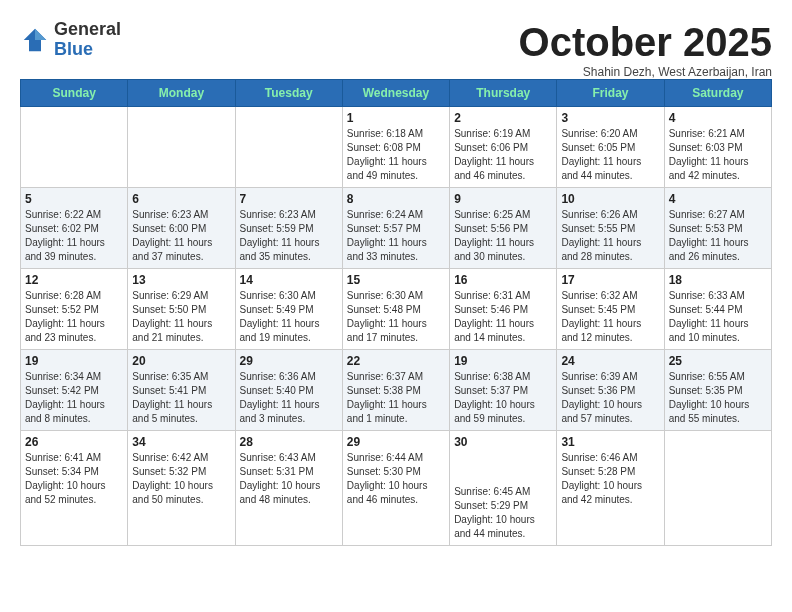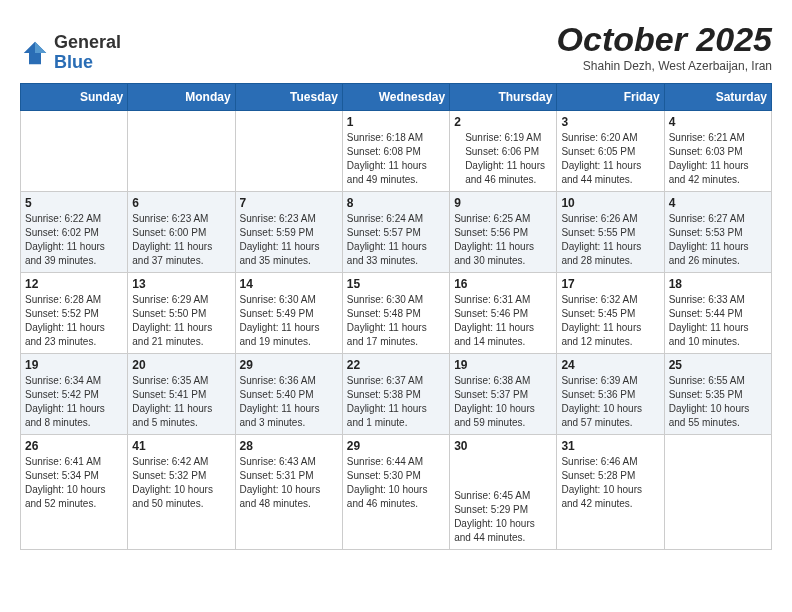--- a/index.html
+++ b/index.html
@@ -6,22 +6,21 @@
     body {
       font-family: Arial, sans-serif;
       background: #fff;
       width: 792px;
       min-height: 612px;
       padding: 20px;
     }
     .header {
       display: flex;
       justify-content: space-between;
-      align-items: flex-end;
-      margin-bottom: 10px;
+      align-items: flex-start;
     }
     .logo {
       display: flex;
       align-items: center;
     }
     .logo-text {
       display: flex;
       flex-direction: column;
       font-size: 18px;
       font-weight: bold;
@@ -31,40 +30,39 @@
     .logo-text .blue { color: #2a6db5; }
     .logo-icon {
       width: 30px;
       height: 30px;
       margin-right: 4px;
     }
     .title-block {
       text-align: right;
     }
     .title-block h1 {
-      font-size: 34px;
+      font-size: 40px;
       font-weight: bold;
       color: #222;
-      font-style: italic;
     }
     .title-block h2 {
       font-size: 12px;
       font-weight: normal;
       color: #444;
     }
     table {
       width: 100%;
       border-collapse: collapse;
       font-size: 11px;
     }
     thead tr th {
       background-color: #2a6db5;
-      color: #ffffff;
+      color: #86efac;
       padding: 6px 4px;
-      text-align: right;
+      text-align: center;
       font-size: 12px;
       font-weight: bold;
       border: 1px solid #1a5a9a;
     }
     tbody tr td {
       border: 1px solid #ccc;
       vertical-align: top;
       padding: 4px;
       width: 14.28%;
       min-height: 80px;
@@ -130,21 +128,21 @@
         <td class="empty-cell"></td>
         <td class="empty-cell"></td>
         <td>
           <span class="day-number">1</span>
           <div class="day-info" style="white-space: pre-line;">Sunrise: 6:18 AM
 Sunset: 6:08 PM
 Daylight: 11 hours and 49 minutes.</div>
         </td>
         <td>
           <span class="day-number">2</span>
-          <div class="day-info" style="white-space: pre-line; margin-left: 11px;">Sunrise: 6:19 AM
+          <div class="day-info" style="white-space: pre-line;">Sunrise: 6:19 AM
 Sunset: 6:06 PM
 Daylight: 11 hours and 46 minutes.</div>
         </td>
         <td>
           <span class="day-number">3</span>
           <div class="day-info" style="white-space: pre-line;">Sunrise: 6:20 AM
 Sunset: 6:05 PM
 Daylight: 11 hours and 44 minutes.</div>
         </td>
         <td>
@@ -287,21 +285,21 @@
         </td>
       </tr>
       <tr>
         <td>
           <span class="day-number">26</span>
           <div class="day-info" style="white-space: pre-line;">Sunrise: 6:41 AM
 Sunset: 5:34 PM
 Daylight: 10 hours and 52 minutes.</div>
         </td>
         <td>
-          <span class="day-number">41</span>
+          <span class="day-number">34</span>
           <div class="day-info" style="white-space: pre-line;">Sunrise: 6:42 AM
 Sunset: 5:32 PM
 Daylight: 10 hours and 50 minutes.</div>
         </td>
         <td>
           <span class="day-number">28</span>
           <div class="day-info" style="white-space: pre-line;">Sunrise: 6:43 AM
 Sunset: 5:31 PM
 Daylight: 10 hours and 48 minutes.</div>
         </td>

